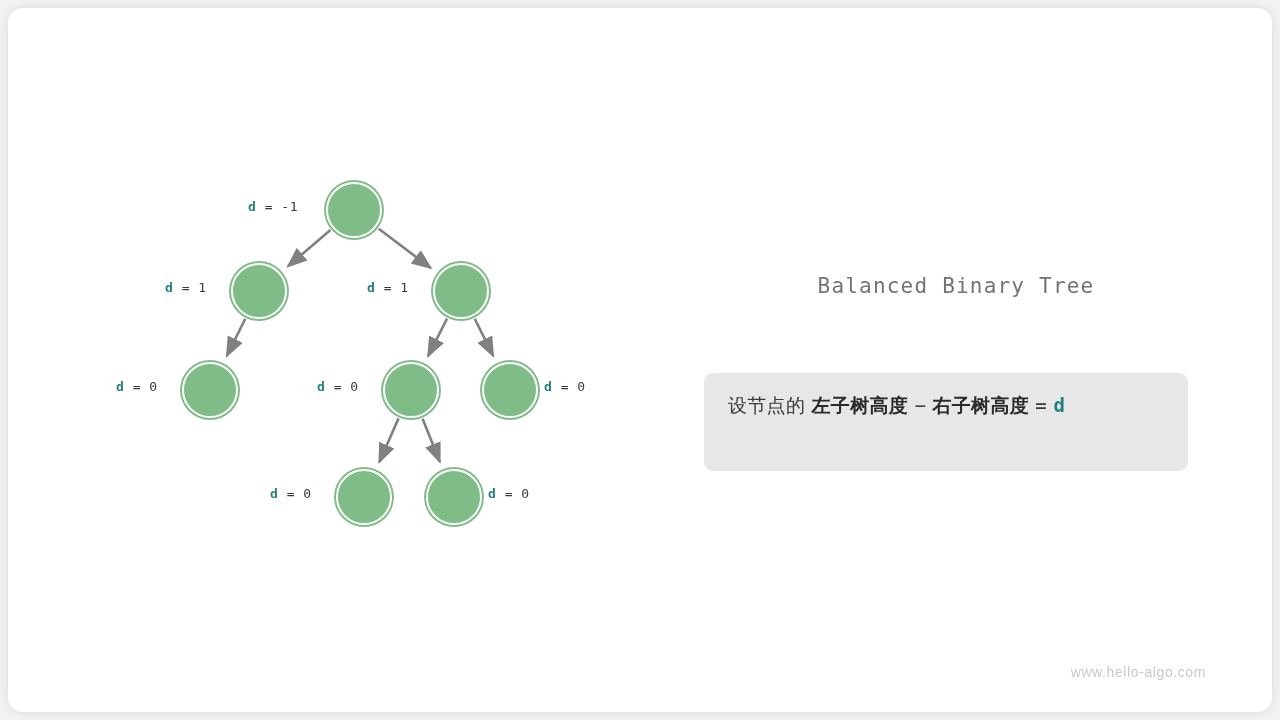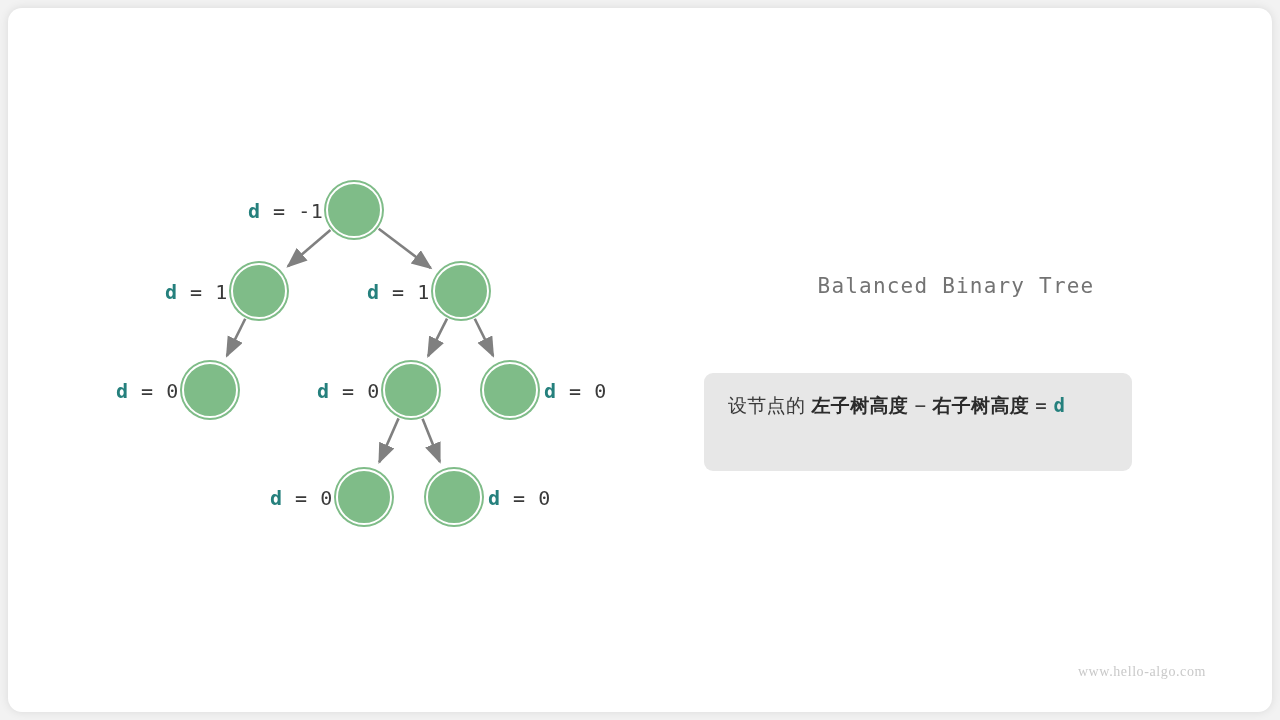--- a/index.html
+++ b/index.html
@@ -47,21 +47,21 @@
     border-radius: 50%;
     background: #7fbc88;
     border: 2px solid #ffffff;
     box-sizing: border-box;
     box-shadow: 0 0 0 2px #7fbc88;
   }
 
   .node-label {
     position: absolute;
     font-family: "DejaVu Sans Mono", "Liberation Mono", monospace;
-    font-size: 20px;
+    font-size: 13px;
     color: #3a3a3a;
     white-space: nowrap;
     letter-spacing: 0.5px;
   }
   .node-label .dv {
     color: #25807d;
     font-weight: bold;
   }
 
   
@@ -92,21 +92,21 @@
     text-align: center;
     font-family: "DejaVu Sans Mono", "Liberation Mono", monospace;
     font-size: 21px;
     color: #737373;
     letter-spacing: 1.2px;
   }
   #callout {
     position: absolute;
     left: 36px;
     top: 365px;
-    width: 428px;
+    width: 484px;
     height: 98px;
     background: #e7e7e7;
     border-radius: 9px;
     box-sizing: border-box;
     padding: 16px 24px 0 24px;
   }
   .callout-line {
     font-family: "DejaVu Sans", "Liberation Sans", sans-serif;
     font-size: 19px;
     color: #3a3a3a;
@@ -116,21 +116,21 @@
   }
   .callout-line b { font-weight: bold; color: #2b2b2b; }
   .callout-line .dv { color: #25807d; font-weight: bold;
       font-family: "DejaVu Sans Mono", "Liberation Mono", monospace; }
   .callout-line .mono { font-family: "DejaVu Sans Mono", "Liberation Mono", monospace; }
 
   #watermark {
     position: absolute;
     right: 66px;
     bottom: 32px;
-    font-family: Liberation Serif, serif;
+    font-family: Liberation Sans, sans-serif;
     font-size: 14px;
     color: #c9c9c9;
     letter-spacing: 0.6px;
   }
 </style>
 </head>
 <body>
 
 <div id="stage">
   <div id="card">

